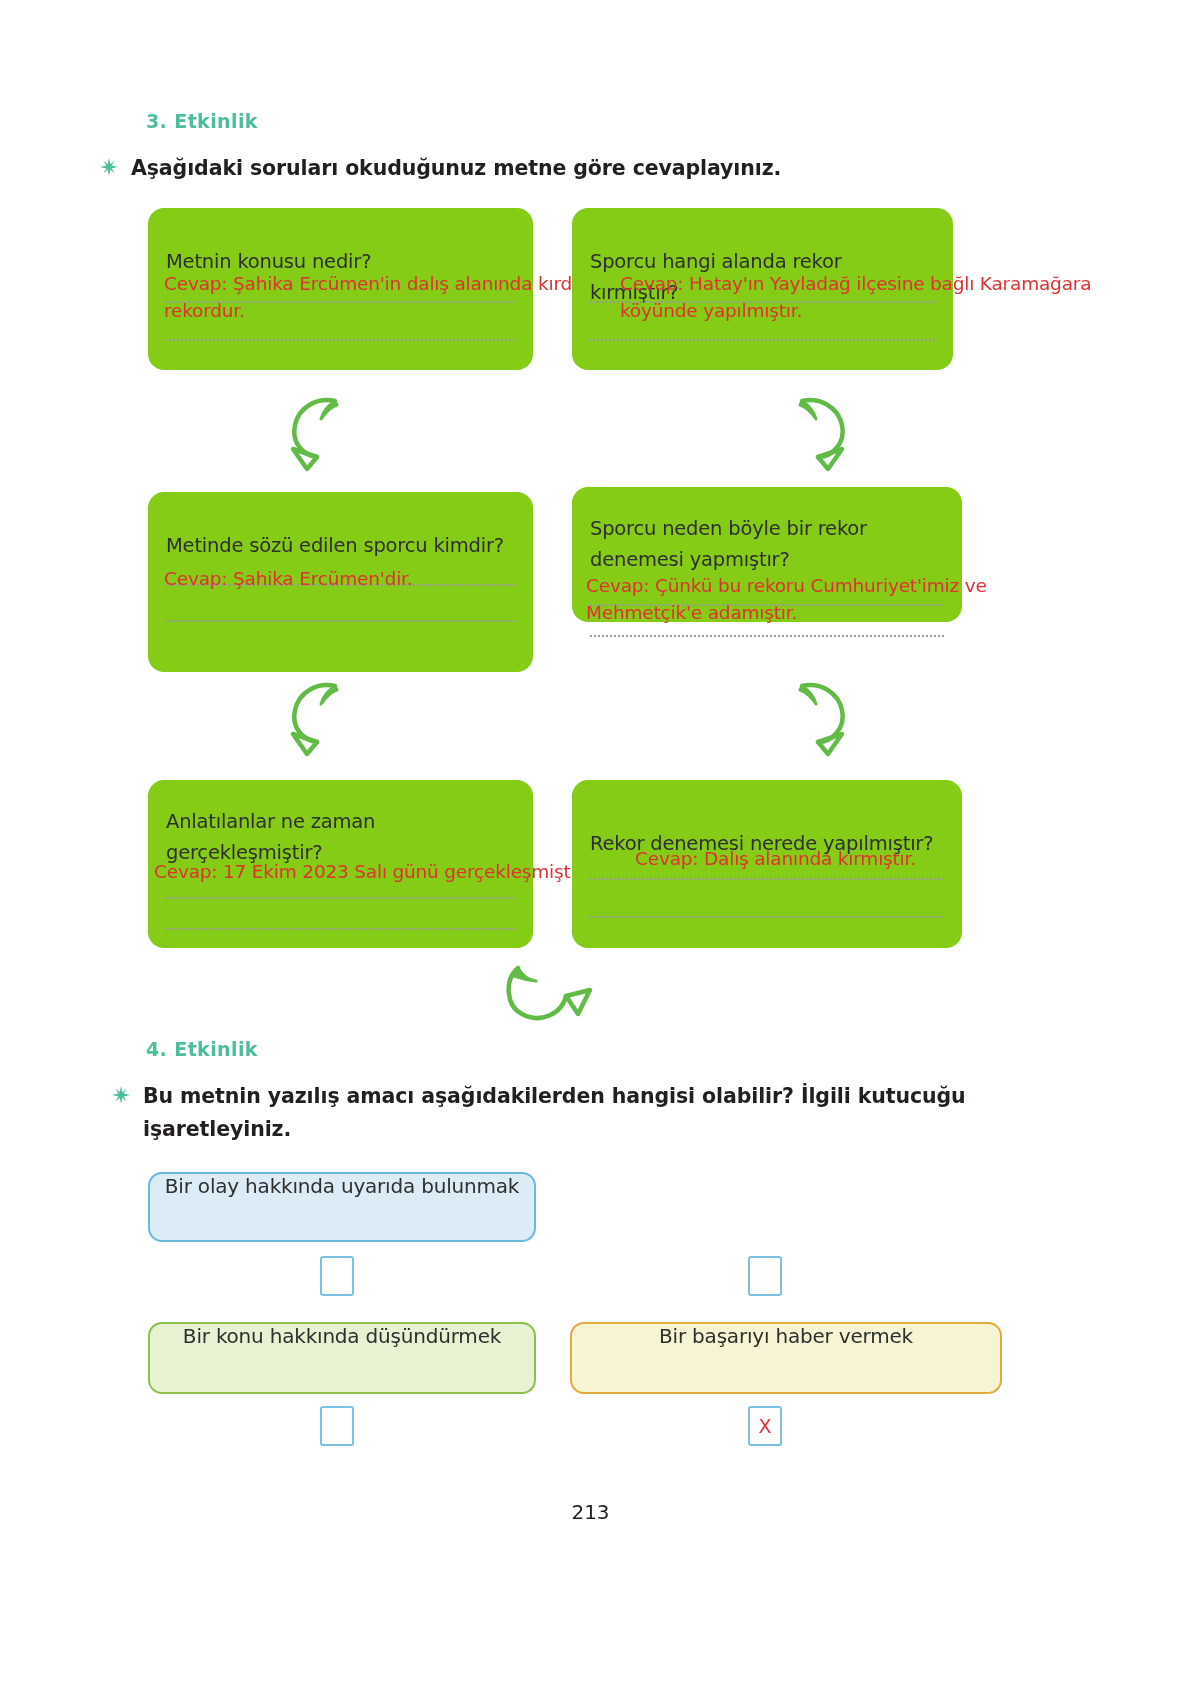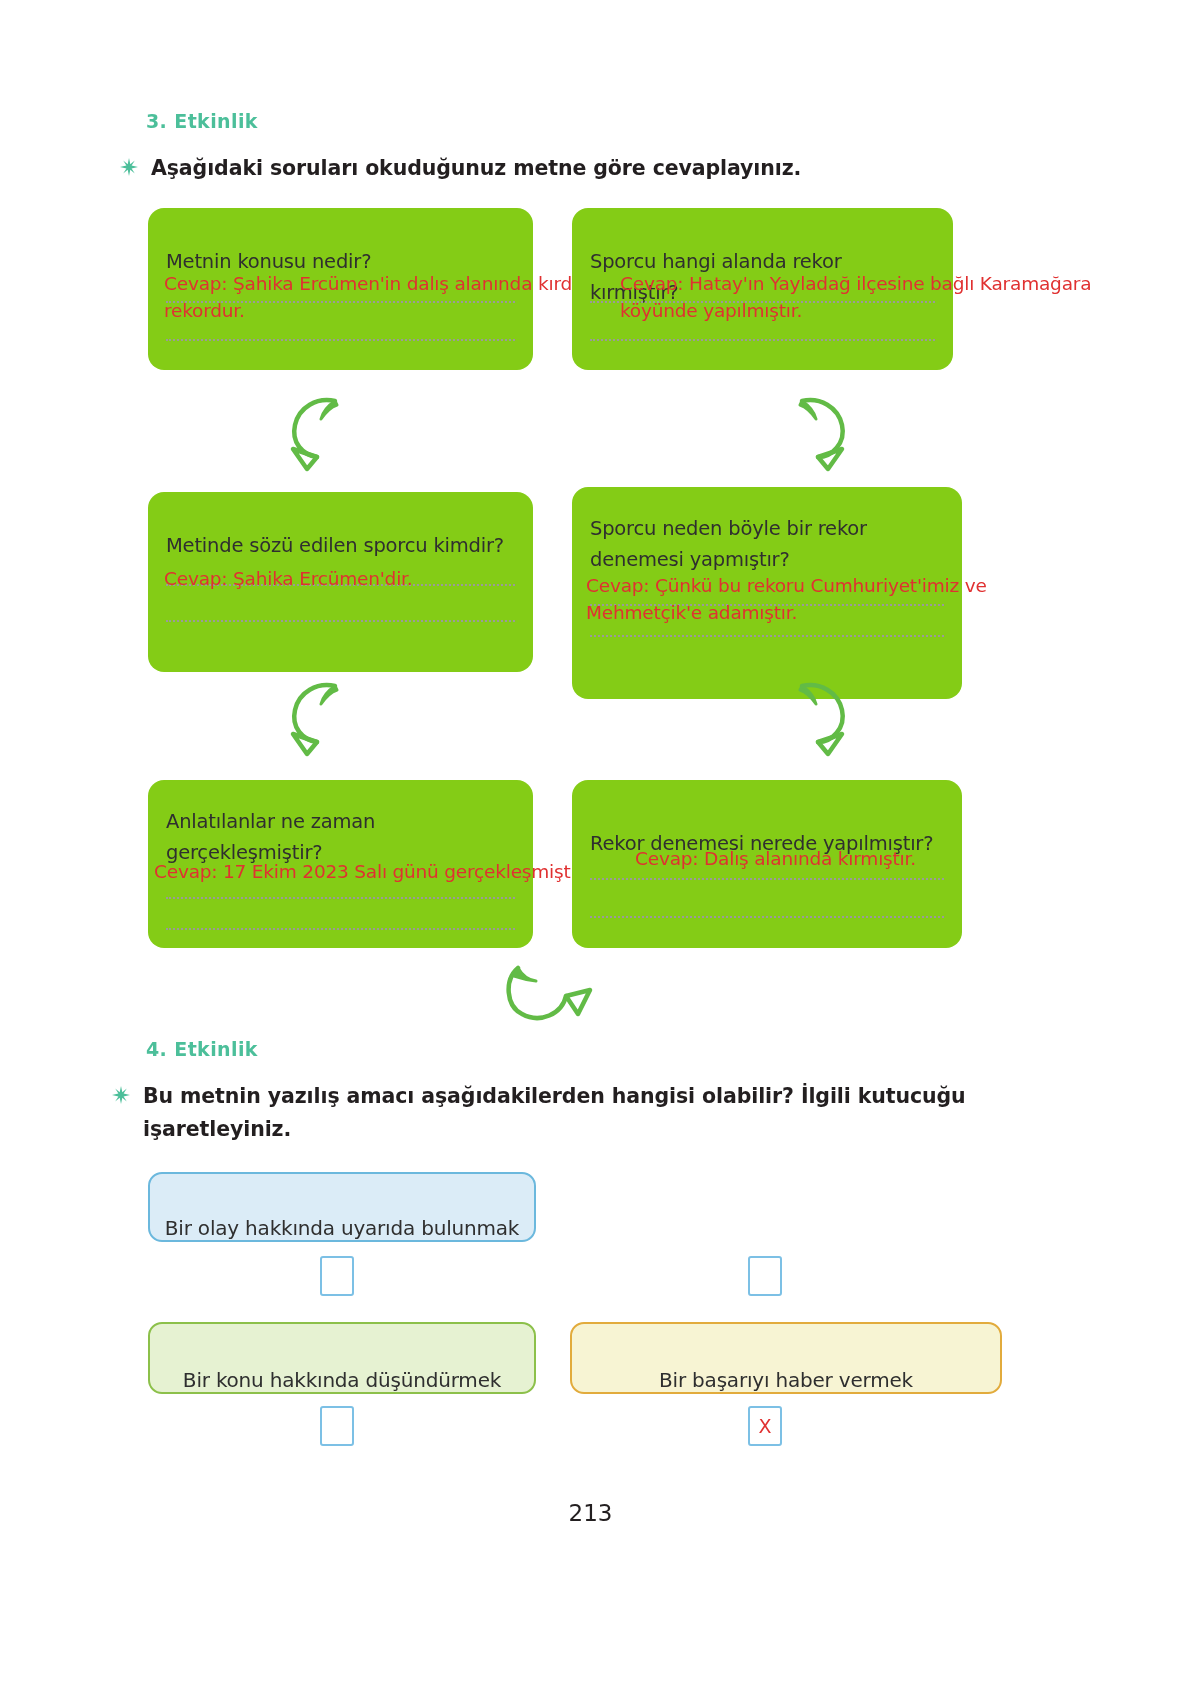--- a/index.html
+++ b/index.html
@@ -103,21 +103,21 @@
     position: absolute;
   }
   .arrow svg { display: block; overflow: visible; }
 
   
   .optbox {
     position: absolute;
     border-radius: 14px;
     border: 2px solid #000;
     display: flex;
-    align-items: flex-end;
+    align-items: flex-start;
     justify-content: center;
     text-align: center;
   }
   .optbox span {
     font-family: "DejaVu Sans", sans-serif;
     font-size: 20px;
     color: #2f2f2f;
     letter-spacing: -0.2px;
   }
   .opt-blue   { background: #dbecf7; border-color: #6bb8dd; }
@@ -143,32 +143,32 @@
     line-height: 1;
   }
 
   
   .page-number {
     position: absolute;
     left: 0;
     right: 0;
     text-align: center;
     font-family: "DejaVu Sans", sans-serif;
-    font-size: 23px;
+    font-size: 20px;
     color: #231f20;
   }
 </style>
 </head>
 <body>
 
 <div class="page">
 
   <div class="etkinlik-title" style="left:146px; top:110px;">3. Etkinlik</div>
 
-  <div class="instruction-row" style="left:120px; top:152px; width:900px;">
+  <div class="instruction-row" style="left:100px; top:152px; width:900px;">
     <span class="star-bullet">
       <svg width="18" height="18" viewBox="0 0 18 18">
         <g fill="#4cbf9a">
           <path d="M9 0 L10.3 6.2 L14.8 2.6 L11.6 7.5 L18 9 L11.6 10.5 L14.8 15.4 L10.3 11.8 L9 18 L7.7 11.8 L3.2 15.4 L6.4 10.5 L0 9 L6.4 7.5 L3.2 2.6 L7.7 6.2 Z"></path>
         </g>
       </svg>
     </span>
     <span class="instruction-text">Aşağıdaki soruları okuduğunuz metne göre cevaplayınız.</span>
   </div>
 
@@ -208,21 +208,21 @@
 
   <div class="qcard" style="left:148px; top:492px; width:385px; height:180px;">
     <div class="qcard-inner">
       <div class="qtext">Metinde sözü edilen sporcu kimdir?</div>
       <div class="dotline" style="top:92px;"></div>
       <div class="dotline" style="top:128px;"></div>
     </div>
   </div>
   <div class="answer" style="left:164px; top:565px;">Cevap: Şahika Ercümen'dir.</div>
 
-  <div class="qcard" style="left:572px; top:487px; width:390px; height:212px;">
+  <div class="qcard" style="left:572px; top:487px; width:390px; height:135px;">
     <div class="qcard-inner" style="padding-top:26px;">
       <div class="qtext">Sporcu neden böyle bir rekor denemesi yapmıştır?</div>
       <div class="dotline" style="top:117px;"></div>
       <div class="dotline" style="top:148px;"></div>
     </div>
   </div>
   <div class="answer wrap" style="left:586px; top:572px; width:420px;">Cevap: Çünkü bu rekoru Cumhuriyet'imiz ve Mehmetçik'e adamıştır.</div>
 
   <div class="arrow" style="left:277px; top:680px;">
     <svg width="85" height="85" viewBox="0 0 85 85">

